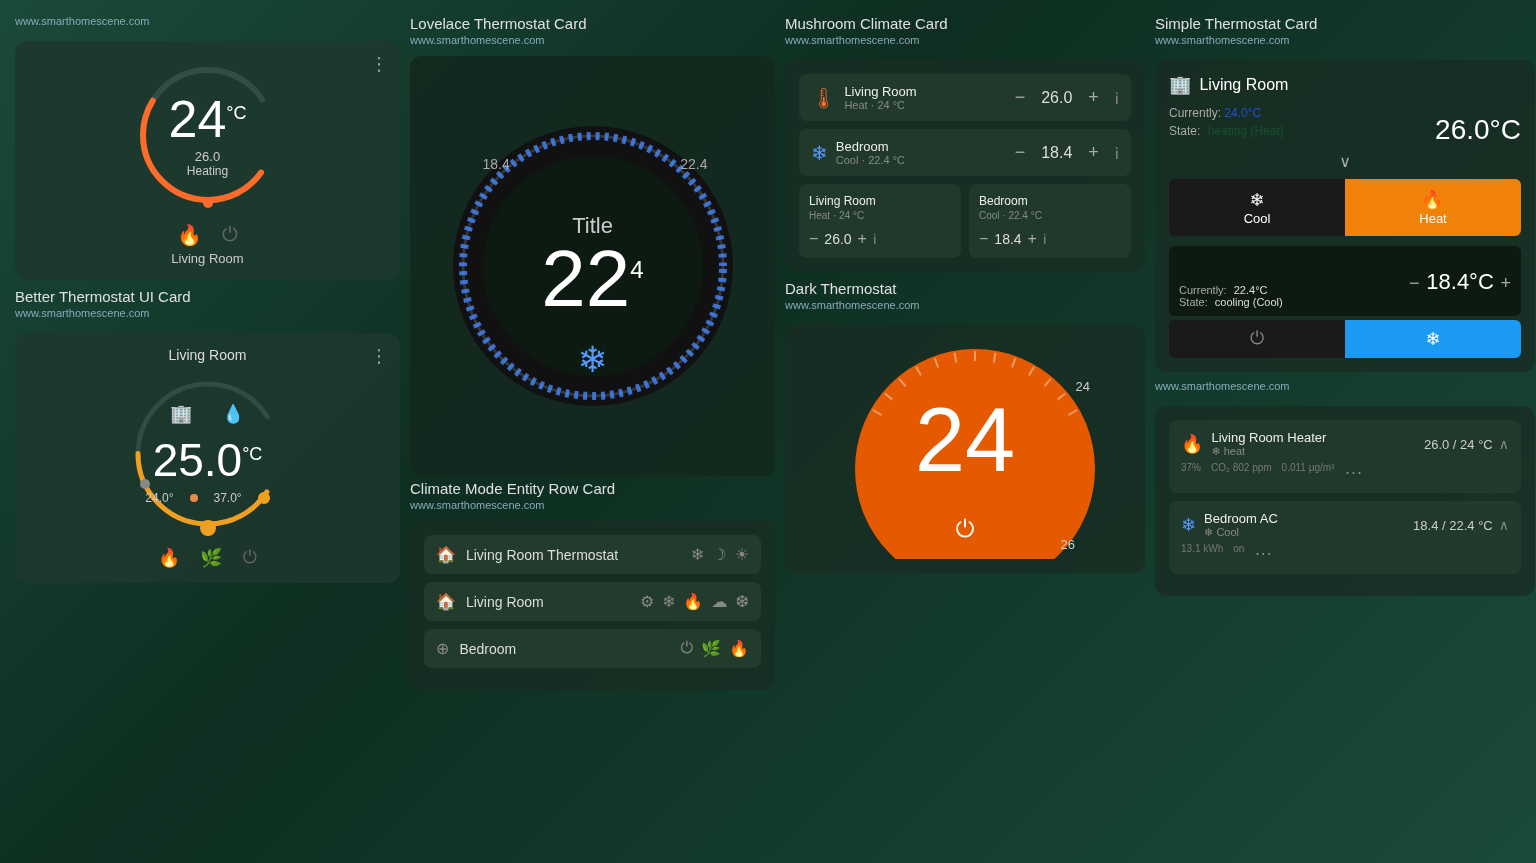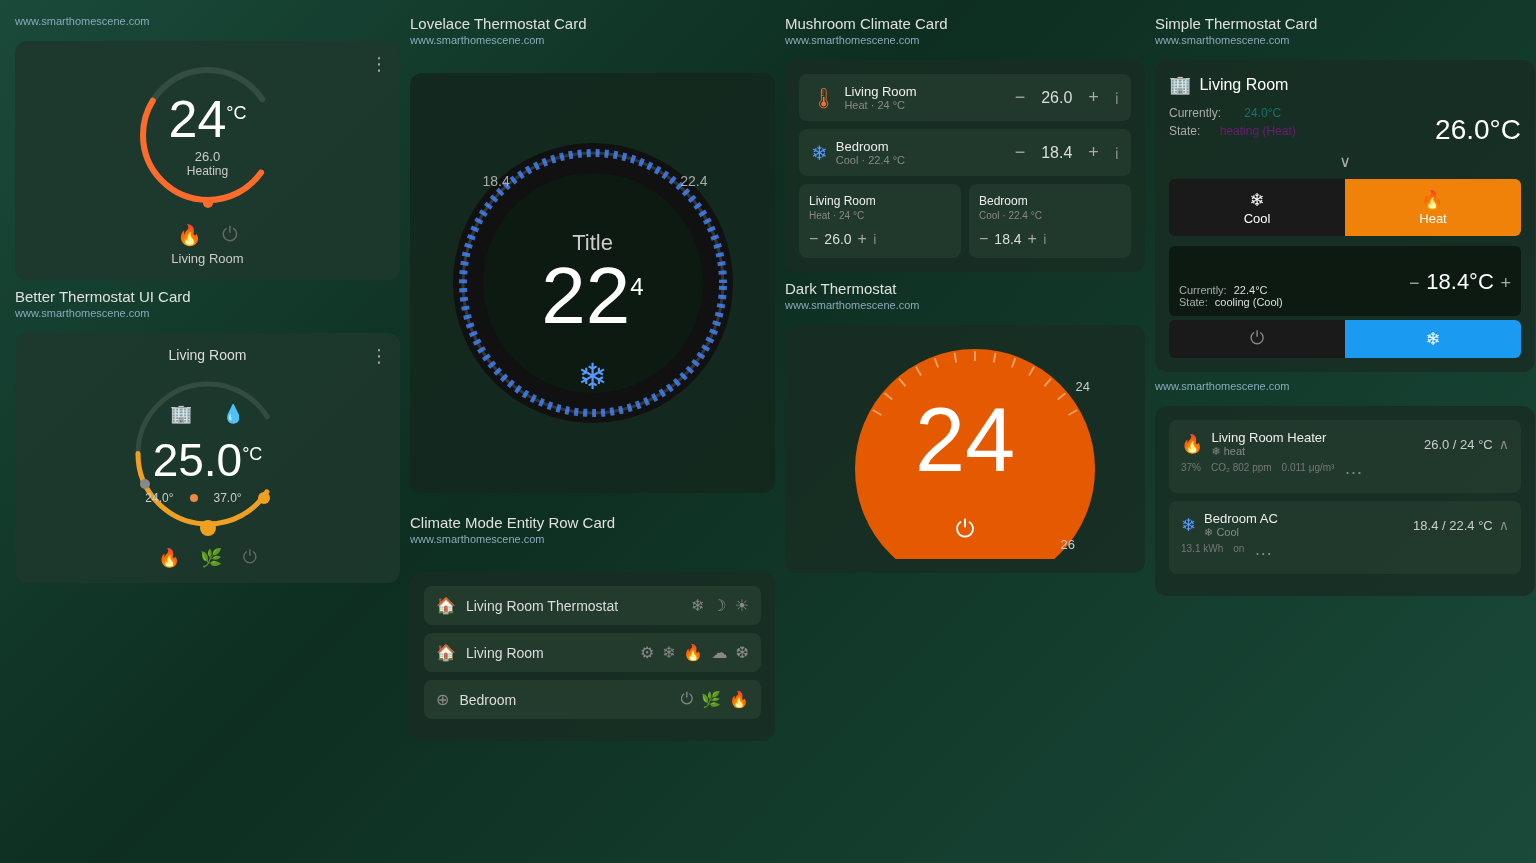--- a/index.html
+++ b/index.html
@@ -160,21 +160,21 @@
     }
     .better-bottom-icons {
       display: flex;
       justify-content: center;
       gap: 20px;
       margin-top: 8px;
       font-size: 18px;
     }
 
     
-    .col2 { display: flex; flex-direction: column; gap: 21px; }
+    .col2 { display: flex; flex-direction: column; gap: 4px; }
     .lovelace-card {
       background: rgba(20, 40, 30, 0.9);
       border-radius: 12px;
       padding: 14px;
       height: 420px;
       display: flex;
       flex-direction: column;
       align-items: center;
       justify-content: center;
     }
@@ -734,25 +734,25 @@
 
     <div class="card simple-thermostat-card">
       <div class="simple-header">
         <span style="font-size:18px;">🏢</span>
         <span>Living Room</span>
       </div>
       <div class="simple-info-row">
         <div class="simple-labels">
           <div>
             <span>Currently:</span>
-            <span style="color:#0f766e;margin-left:20px;">24.0°C</span>
+            <span style="color:#1d4ed8;margin-left:0;">24.0°C</span>
           </div>
           <div>
             <span>State:</span>
-            <span style="color:#701a75;margin-left:16px;">heating (Heat)</span>
+            <span style="color:#14532d;margin-left:4px;">heating (Heat)</span>
           </div>
         </div>
         <div class="simple-temp-right">
           <span style="font-size:28px;">26.0°C</span>
         </div>
       </div>
       <div class="chevron-down">∨</div>
       <div class="simple-btn-row">
         <div class="btn-cool">
           <div style="font-size:18px;">❄</div>

